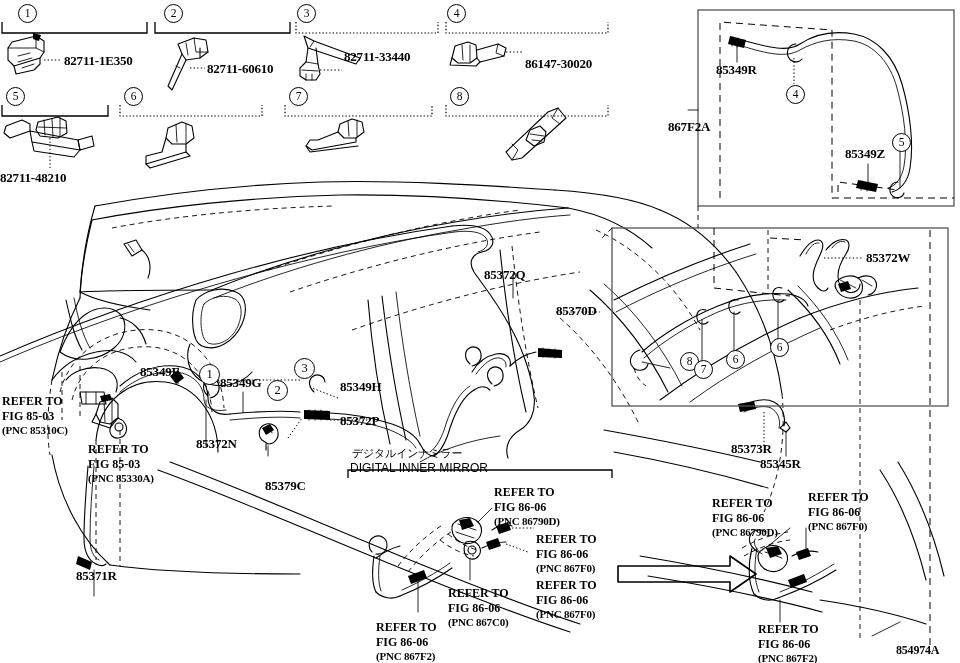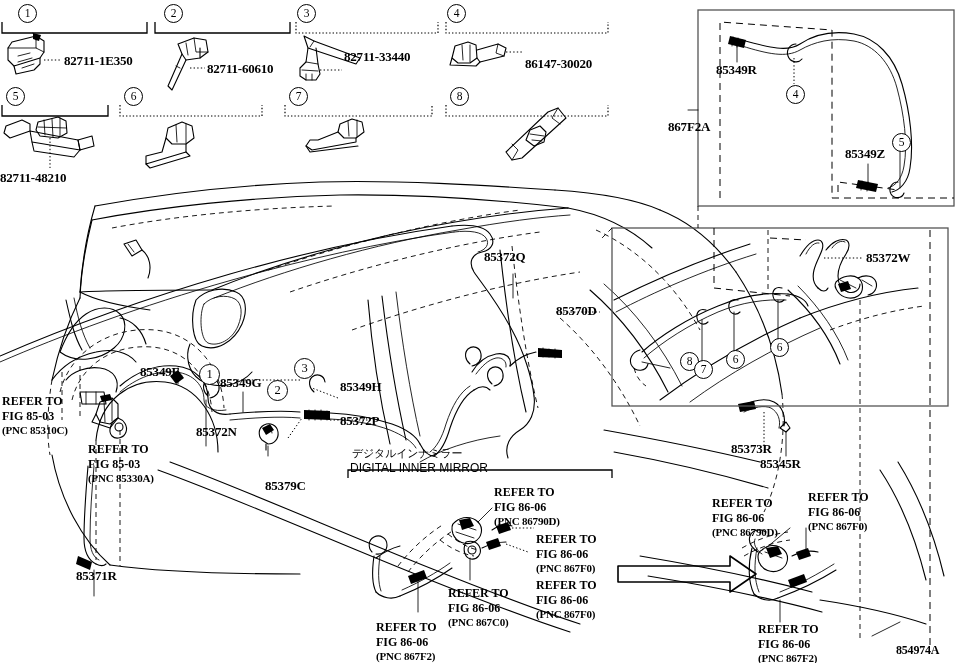--- a/index.html
+++ b/index.html
@@ -494,27 +494,27 @@
 <div class="cnum" style="left:124px;top:87px;">6</div>
 <div class="cnum" style="left:289px;top:87px;">7</div>
 <div class="cnum" style="left:450px;top:87px;">8</div>
 
 <div class="lbl" style="left:64px;top:53px;">82711-1E350</div>
 <div class="lbl" style="left:207px;top:61px;">82711-60610</div>
 <div class="lbl" style="left:344px;top:49px;">82711-33440</div>
 <div class="lbl" style="left:525px;top:56px;">86147-30020</div>
 <div class="lbl" style="left:0px;top:170px;">82711-48210</div>
 
-<div class="lbl" style="left:484px;top:249px;text-align:center;">85372Q</div>
+<div class="lbl" style="left:484px;top:267px;text-align:center;">85372Q</div>
 <div class="lbl" style="left:556px;top:303px;">85370D</div>
 <div class="lbl" style="left:140px;top:364px;">85349F</div>
 <div class="lbl" style="left:220px;top:375px;">85349G</div>
 <div class="lbl" style="left:340px;top:379px;">85349H</div>
 <div class="lbl" style="left:340px;top:413px;">85372P</div>
-<div class="lbl" style="left:196px;top:424px;">85372N</div>
+<div class="lbl" style="left:196px;top:436px;">85372N</div>
 <div class="lbl" style="left:265px;top:478px;">85379C</div>
 <div class="lbl" style="left:76px;top:568px;">85371R</div>
 <div class="lbl" style="left:731px;top:441px;">85373R</div>
 <div class="lbl" style="left:760px;top:456px;">85345R</div>
 
 <div class="cnum big" style="left:199px;top:364px;">1</div>
 <div class="cnum big" style="left:267px;top:380px;">2</div>
 <div class="cnum big" style="left:294px;top:358px;">3</div>
 
 <div class="lbl" style="left:668px;top:103px;margin-top:16px;">867F2A</div>

